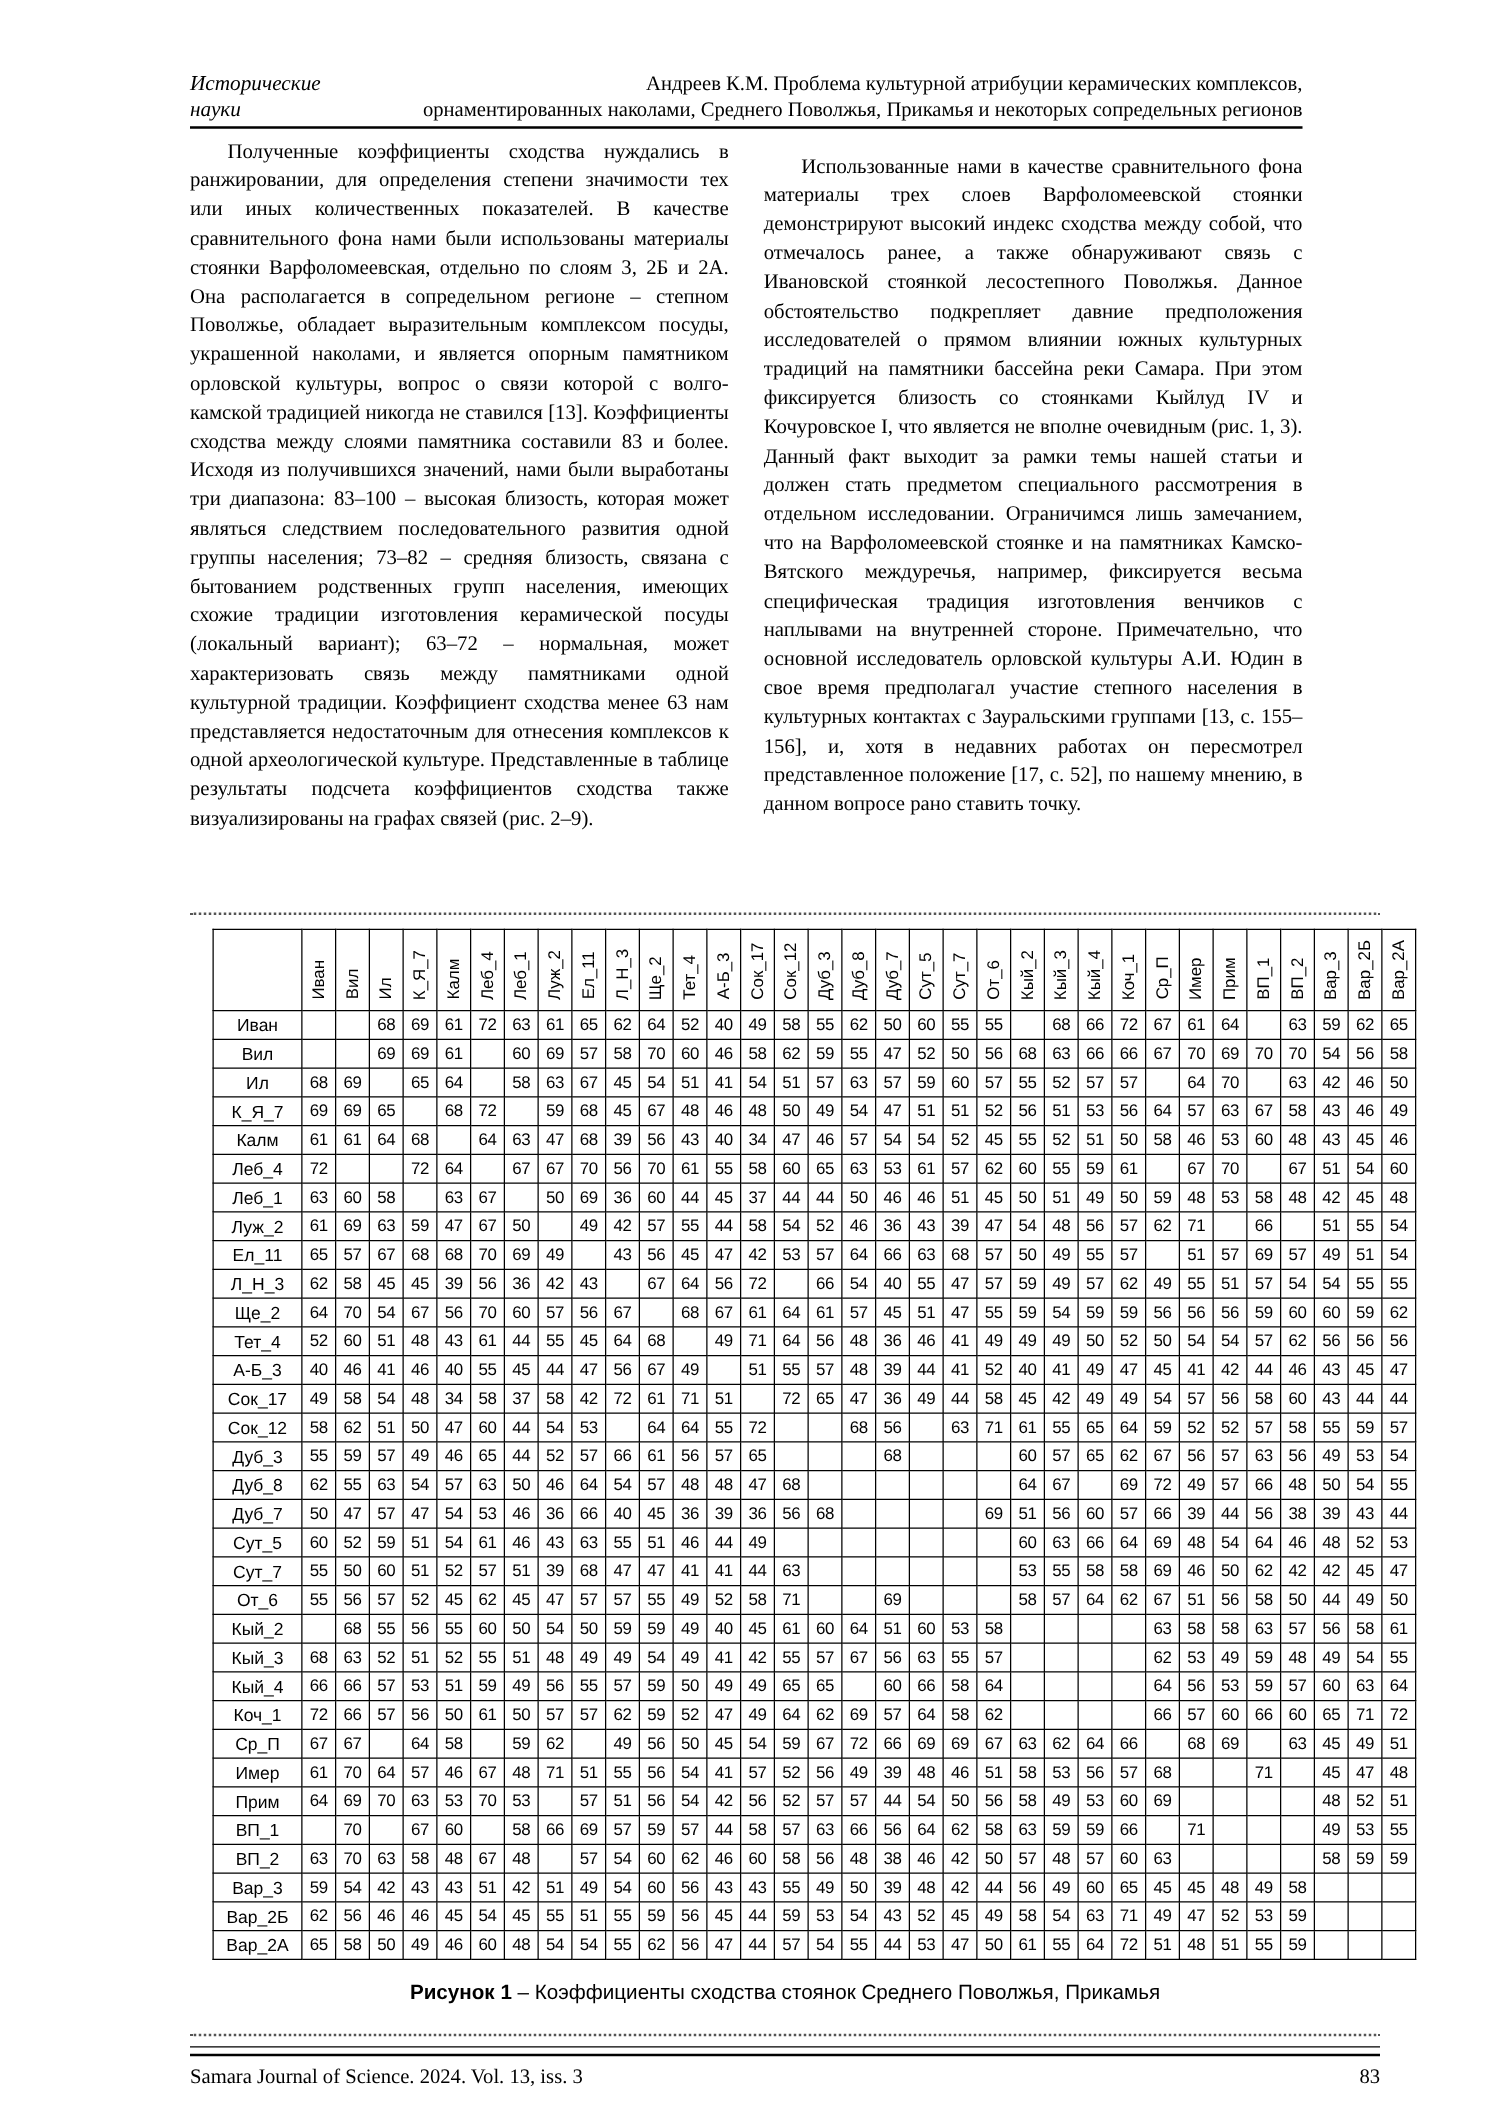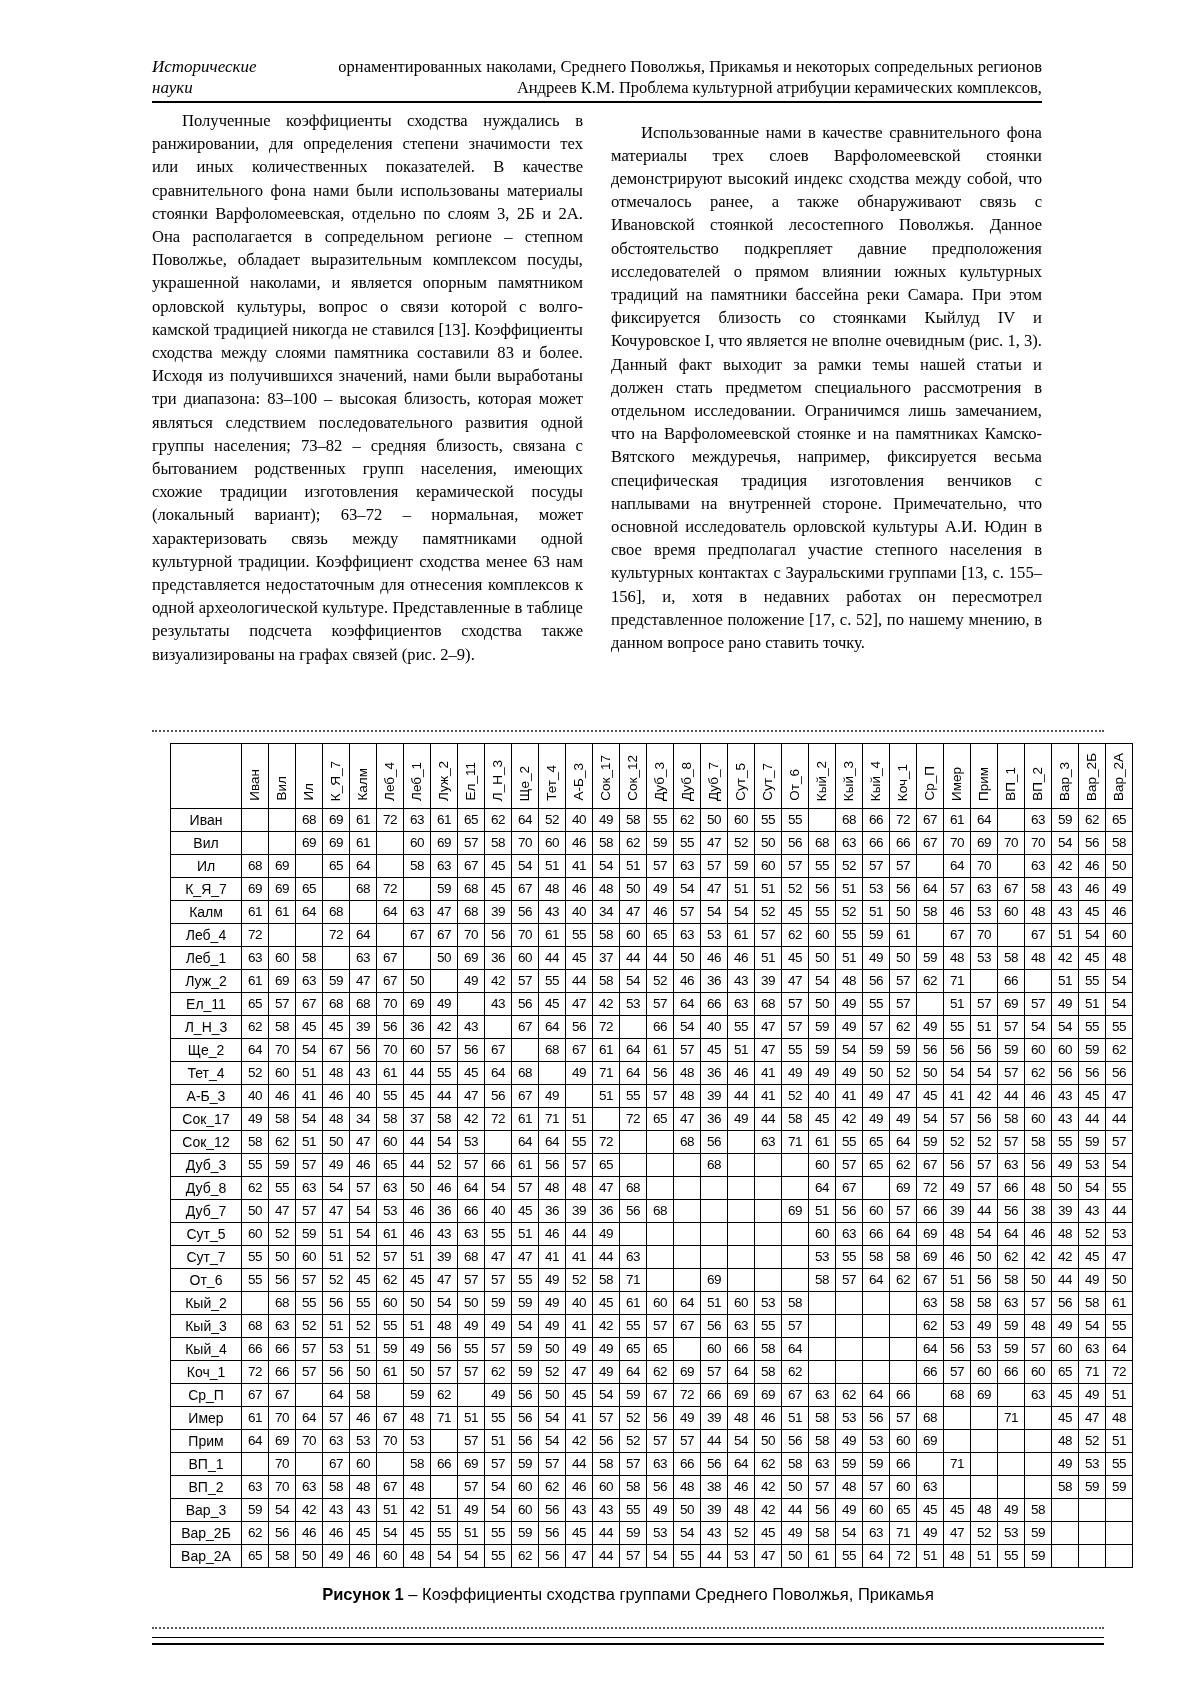--- a/index.html
+++ b/index.html
@@ -145,22 +145,22 @@
 <body>
 
 <div class="page">
 
   <div class="header">
     <div class="header-left">
       <div>Исторические</div>
       <div>науки</div>
     </div>
     <div class="header-right">
+      <div>Андреев К.М. Проблема культурной атрибуции керамических комплексов,</div>
       <div>орнаментированных наколами, Среднего Поволжья, Прикамья и некоторых сопредельных регионов</div>
-      <div>Андреев К.М. Проблема культурной атрибуции керамических комплексов,</div>
     </div>
   </div>
   <div class="header-rule"></div>
 
   <div class="cols">
     <p class="col">Полученные коэффициенты сходства нуждались в ранжировании, для определения степени значимости тех или иных количественных показателей. В качестве сравнительного фона нами были использованы материалы стоянки Варфоломеевская, отдельно по слоям 3, 2Б и 2А. Она располагается в сопредельном регионе – степном Поволжье, обладает выразительным комплексом посуды, украшенной наколами, и является опорным памятником орловской культуры, вопрос о связи которой с волго-камской традицией никогда не ставился [13]. Коэффициенты сходства между слоями памятника составили 83 и более. Исходя из получившихся значений, нами были выработаны три диапазона: 83–100 – высокая близость, которая может являться следствием последовательного развития одной группы населения; 73–82 – средняя близость, связана с бытованием родственных групп населения, имеющих схожие традиции изготовления керамической посуды (локальный вариант); 63–72 – нормальная, может характеризовать связь между памятниками одной культурной традиции. Коэффициент сходства менее 63 нам представляется недостаточным для отнесения комплексов к одной археологической культуре. Представленные в таблице результаты подсчета коэффициентов сходства также визуализированы на графах связей (рис. 2–9).</p>
     <p class="col">Использованные нами в качестве сравнительного фона материалы трех слоев Варфоломеевской стоянки демонстрируют высокий индекс сходства между собой, что отмечалось ранее, а также обнаруживают связь с Ивановской стоянкой лесостепного Поволжья. Данное обстоятельство подкрепляет давние предположения исследователей о прямом влиянии южных культурных традиций на памятники бассейна реки Самара. При этом фиксируется близость со стоянками Кыйлуд IV и Кочуровское I, что является не вполне очевидным (рис. 1, 3). Данный факт выходит за рамки темы нашей статьи и должен стать предметом специального рассмотрения в отдельном исследовании. Ограничимся лишь замечанием, что на Варфоломеевской стоянке и на памятниках Камско-Вятского междуречья, например, фиксируется весьма специфическая традиция изготовления венчиков с наплывами на внутренней стороне. Примечательно, что основной исследователь орловской культуры А.И. Юдин в свое время предполагал участие степного населения в культурных контактах с Зауральскими группами [13, с. 155–156], и, хотя в недавних работах он пересмотрел представленное положение [17, с. 52], по нашему мнению, в данном вопросе рано ставить точку.</p>
   </div>
 
   <div class="dotted top-sep"></div>
@@ -1392,20 +1392,24 @@
             <td class="">59</td>
             <td class="c-high">83</td>
             <td class="c-high">89</td>
             <td class="diag"></td>
           </tr>
         </tbody>
       </table>
   </div>
 
   <div class="caption">
-    <div><span class="cap-bold">Рисунок 1</span><span> – Коэффициенты сходства группами Среднего Поволжья, Прикамья</span></div>
+    <div><span class="cap-bold">Рисунок 1</span><span> – Коэффициенты сходства стоянок Среднего Поволжья, Прикамья</span></div>
   </div>
 
   <div class="dotted bottom-sep"></div>
   <div class="double-rule"></div>
 
+  <div class="footer">
+    <span>Samara Journal of Science. 2024. Vol. 13, iss. 3</span>
+    <span>83</span>
+  </div>
 
 </div>
 
 </body></html>

